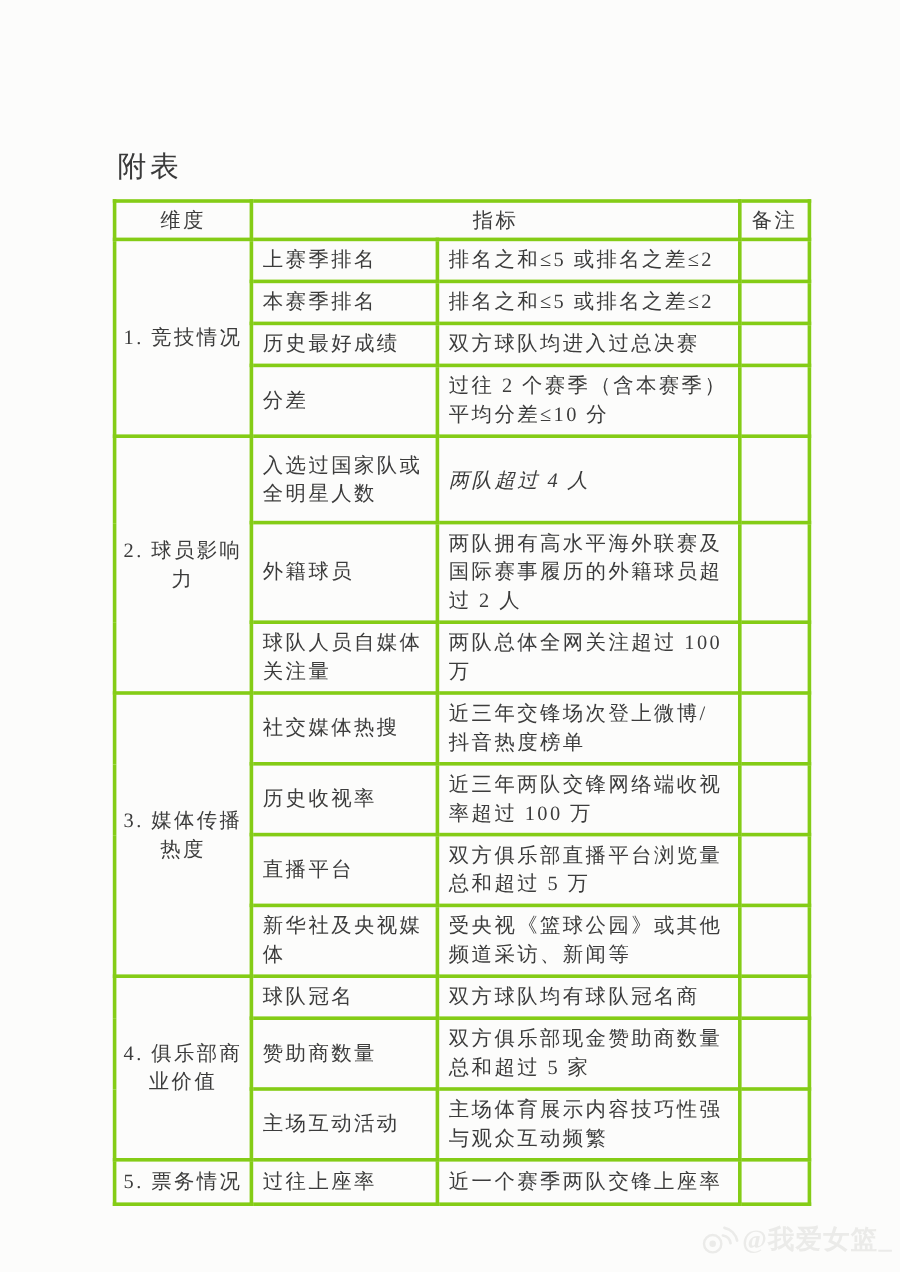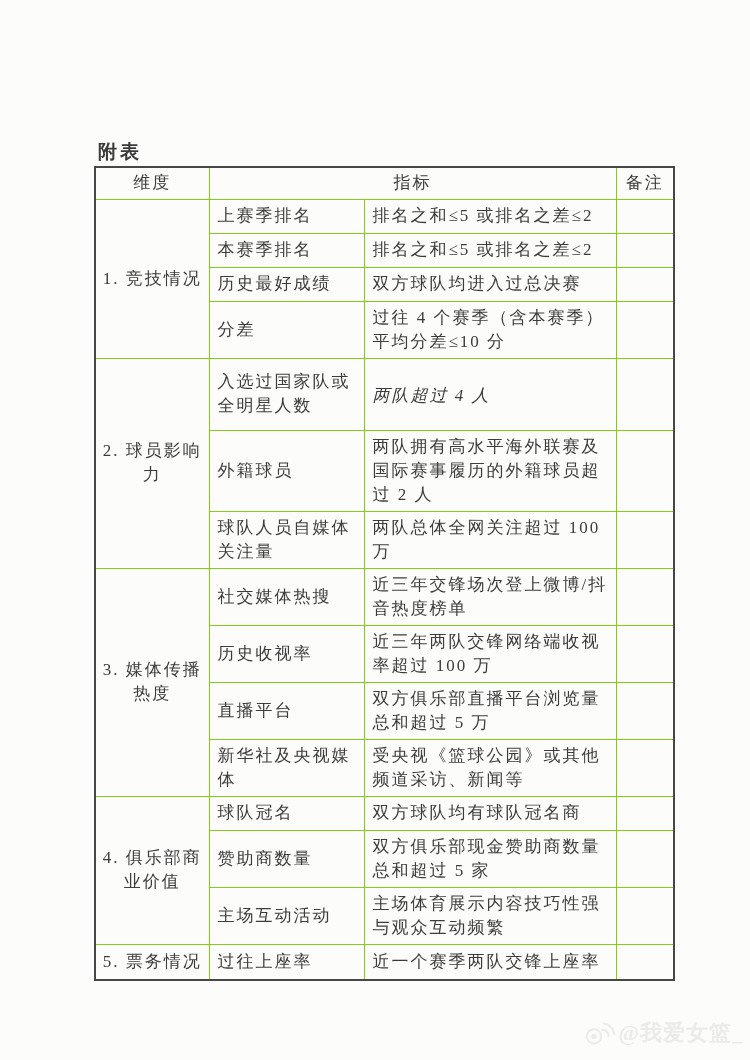--- a/index.html
+++ b/index.html
@@ -9,39 +9,38 @@
     width: 750px;
     height: 1060px;
     background: #fcfcfb;
     font-family: "Liberation Serif", "DejaVu Serif", serif;
     color: #3a3a3a;
     overflow: hidden;
   }
   .doc-title {
     position: absolute;
     left: 98px;
-    top: 139px;
-    font-size: 19px;
+    top: 123px;
+    font-size: 24px;
     letter-spacing: 3px;
     color: #3a3a3a;
-    font-weight: bold;
   }
   table.criteria {
     position: absolute;
     left: 94px;
     top: 166px;
     width: 579px;
     border-collapse: collapse;
     table-layout: fixed;
     border: 2px solid #474747;
     font-size: 17px;
     color: #3c3c3c;
   }
   table.criteria td, table.criteria th {
-    border: 1px solid #84cc16;
+    border: 3px solid #84cc16;
     font-weight: normal;
     vertical-align: middle;
     line-height: 24px;
     letter-spacing: 2px;
   }
   th.hdr { text-align: center; letter-spacing: 5px; height: 32px; font-size: 17px; }
   td.dim  { text-align: center; padding: 5px 6px; letter-spacing: 2px; }
   td.name { text-align: left; padding: 4px 8px; }
   td.desc { text-align: left; padding: 4px 8px; }
   td.remark { padding: 0; }
@@ -107,21 +106,21 @@
         <td class="desc">排名之和≤5 或排名之差≤2</td>
         <td class="remark"></td>
       </tr>
       <tr class="h1">
         <td class="name">历史最好成绩</td>
         <td class="desc">双方球队均进入过总决赛</td>
         <td class="remark"></td>
       </tr>
       <tr class="h2">
         <td class="name">分差</td>
-        <td class="desc">过往 4 个赛季（含本赛季）平均分差≤10 分</td>
+        <td class="desc">过往 2 个赛季（含本赛季）平均分差≤10 分</td>
         <td class="remark"></td>
       </tr>
 
       <tr class="h3">
         <td class="dim" rowspan="3">2. 球员影响力</td>
         <td class="name spread">入选过国家队或全明星人数</td>
         <td class="desc va-top">两队超过 4 人</td>
         <td class="remark"></td>
       </tr>
       <tr class="h3">

